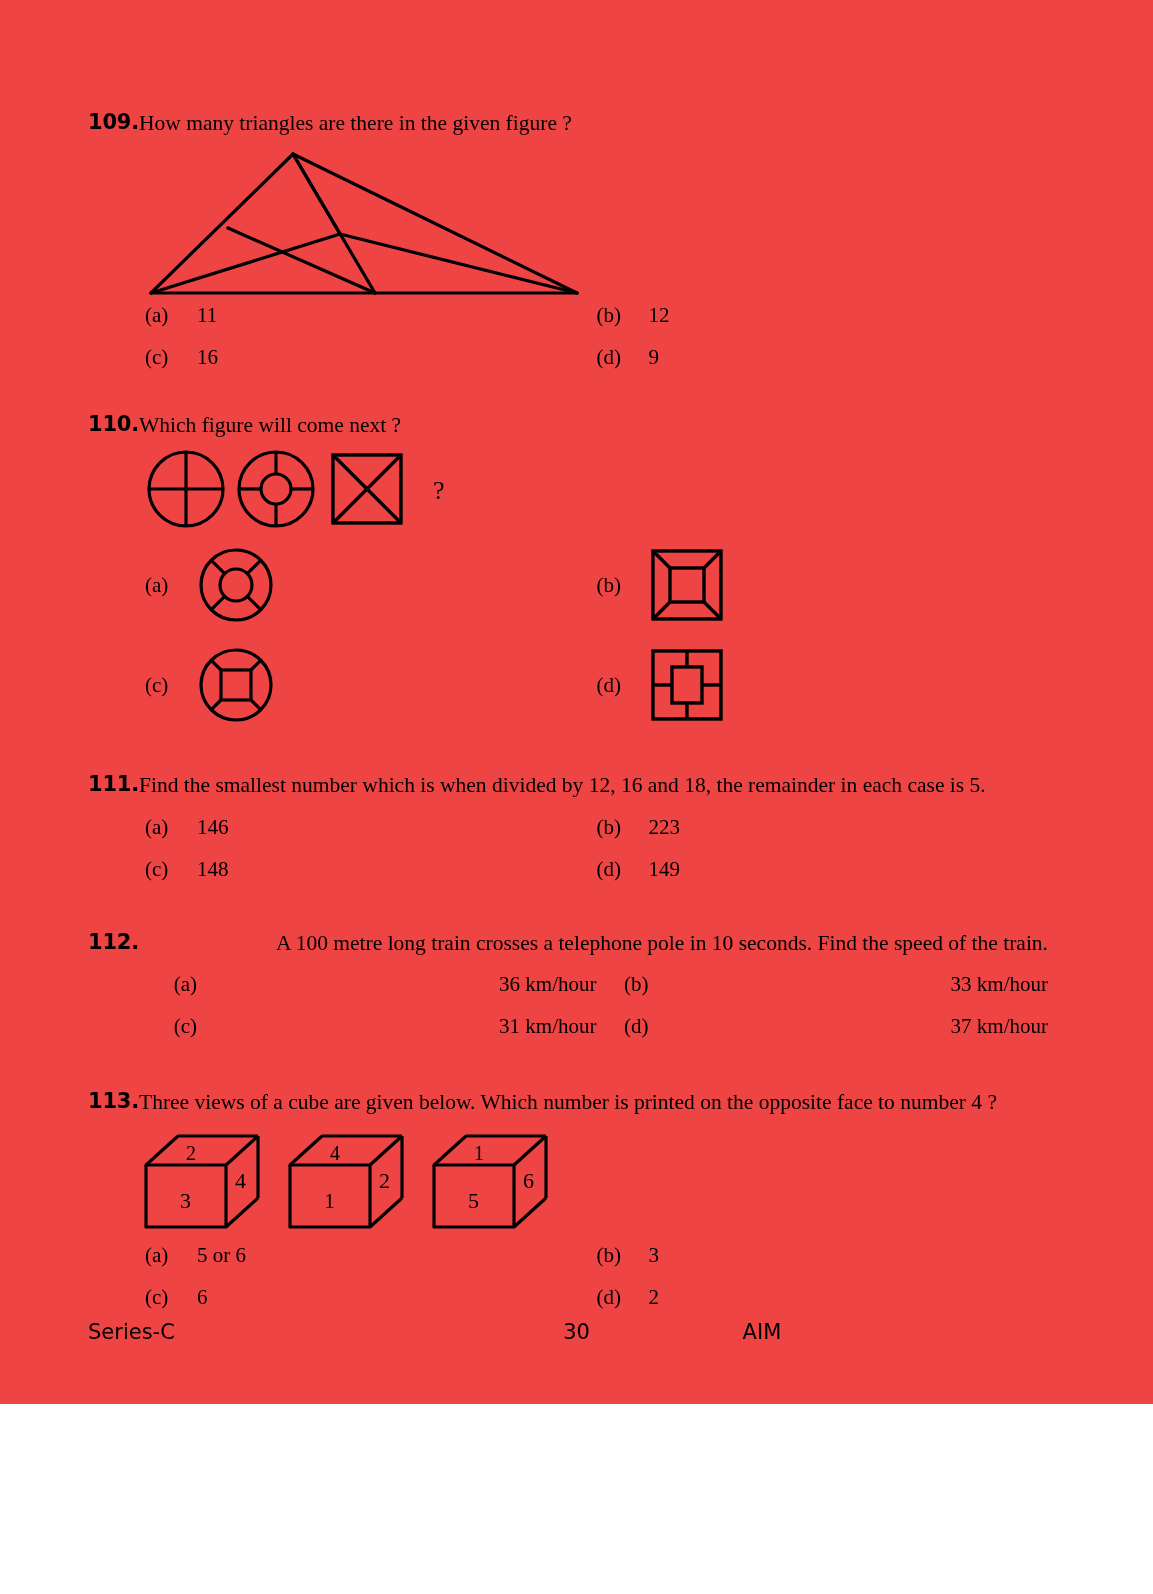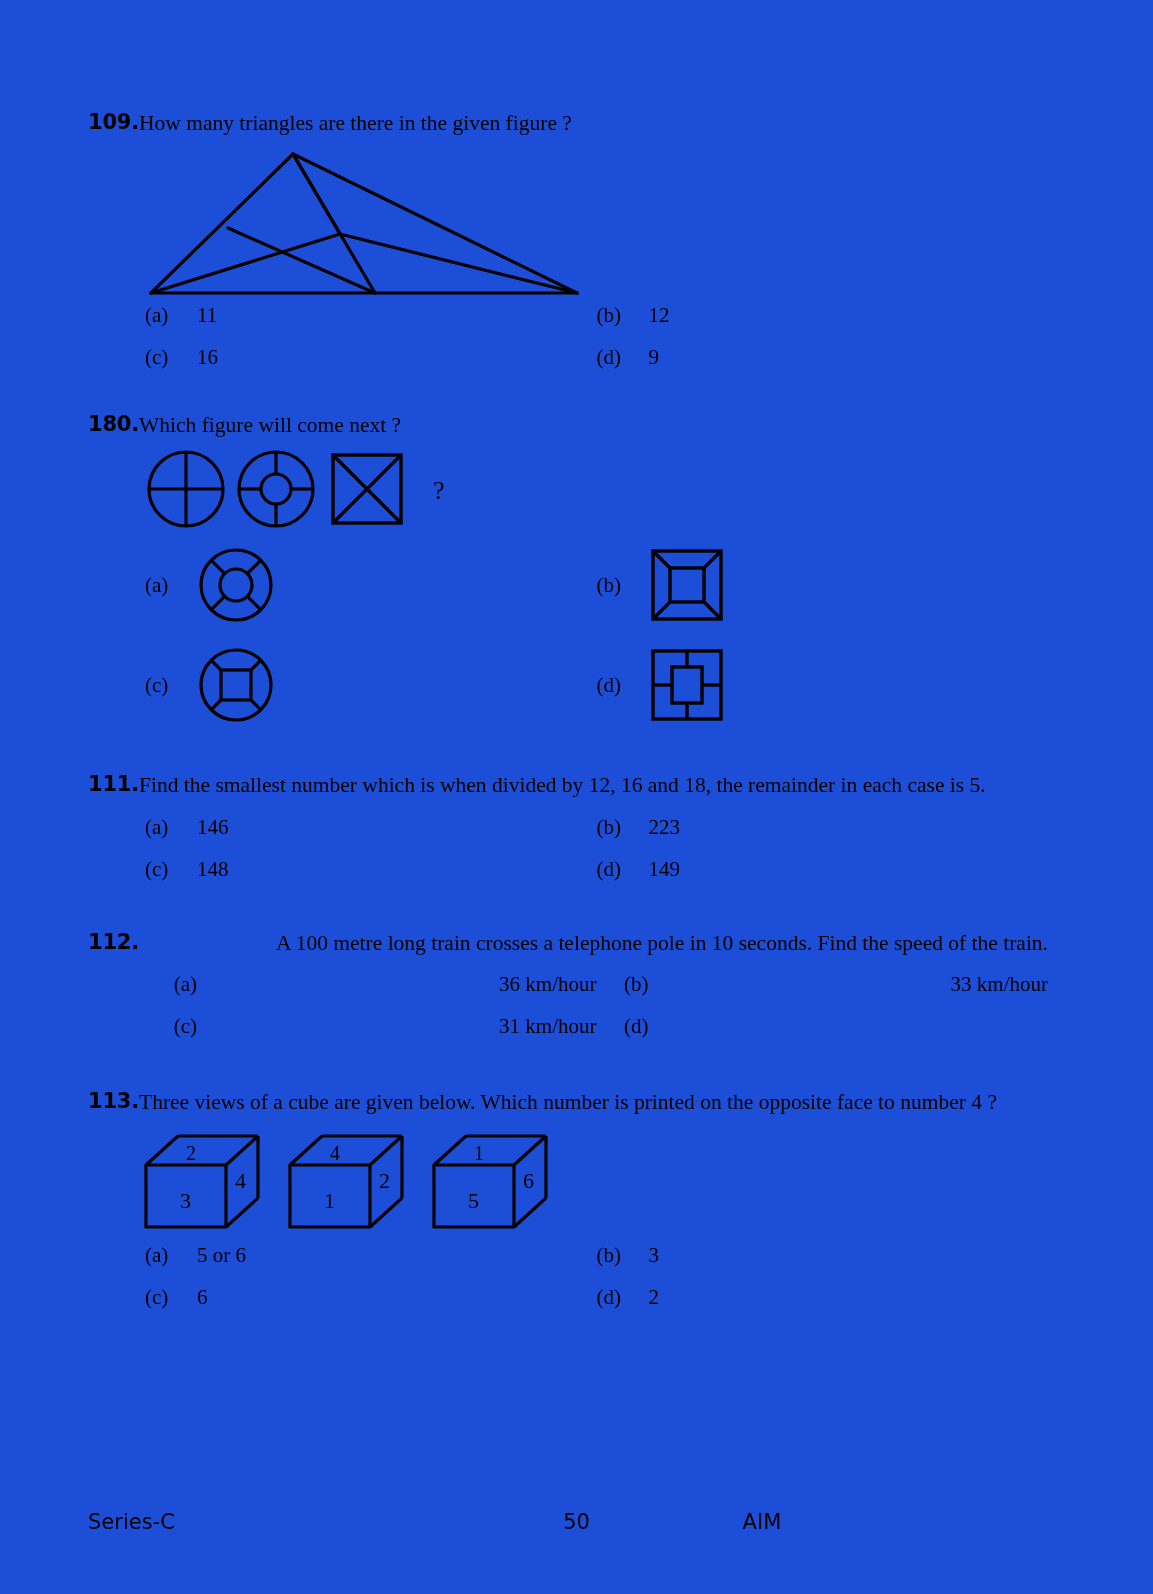--- a/index.html
+++ b/index.html
@@ -8,22 +8,22 @@
     padding: 0;
     background: #ffffff;
   }
   body {
     font-family: "Liberation Serif", "DejaVu Serif", serif;
     color: #000000;
   }
   .page {
     position: relative;
     width: 1153px;
-    height: 1594px;
-    background: #1d4ed8;
+    height: 1404px;
+    background: #ef4444;
     overflow: hidden;
     box-sizing: border-box;
     padding: 0;
   }
   .content {
     position: absolute;
     left: 88px;
     top: 108px;
     width: 960px;
   }
@@ -174,21 +174,21 @@
           <div class="opt">
             <span class="opt-label">(d)</span>
             <span class="opt-val">9</span>
           </div>
         </div>
       </div>
     </div>
 
     <div class="question" style="margin-top:40px;">
       <div class="q-head">
-        <span class="q-num">180.</span>
+        <span class="q-num">110.</span>
         <span class="q-text">Which figure will come next ?</span>
       </div>
 
       <div class="seq-wrap">
 
         <svg width="82" height="82" viewBox="0 0 82 82">
           <g stroke="#000000" stroke-width="3.2" fill="none">
             <circle cx="41" cy="41" r="37"></circle>
             <line x1="41" y1="4" x2="41" y2="78"></line>
             <line x1="4" y1="41" x2="78" y2="41"></line>
@@ -329,20 +329,21 @@
             <span class="opt-val">33 km/hour</span>
           </div>
         </div>
         <div class="opt-row">
           <div class="opt">
             <span class="opt-label">(c)</span>
             <span class="opt-val">31 km/hour</span>
           </div>
           <div class="opt">
             <span class="opt-label">(d)</span>
+            <span class="opt-val">37 km/hour</span>
           </div>
         </div>
       </div>
     </div>
 
     <div class="question" style="margin-top:48px;">
       <div class="q-head">
         <span class="q-num">113.</span>
         <span class="q-text">Three views of a cube are given below. Which number is printed on the opposite face to number 4 ?</span>
       </div>
@@ -413,16 +414,16 @@
             <span class="opt-val">2</span>
           </div>
         </div>
       </div>
     </div>
 
   </div>
 
   <div class="footer">
     <span class="footer-left">Series-C</span>
-    <span class="footer-mid">50</span>
+    <span class="footer-mid">30</span>
     <span class="footer-right">AIM</span>
   </div>
 </div>
 
 </body></html>

